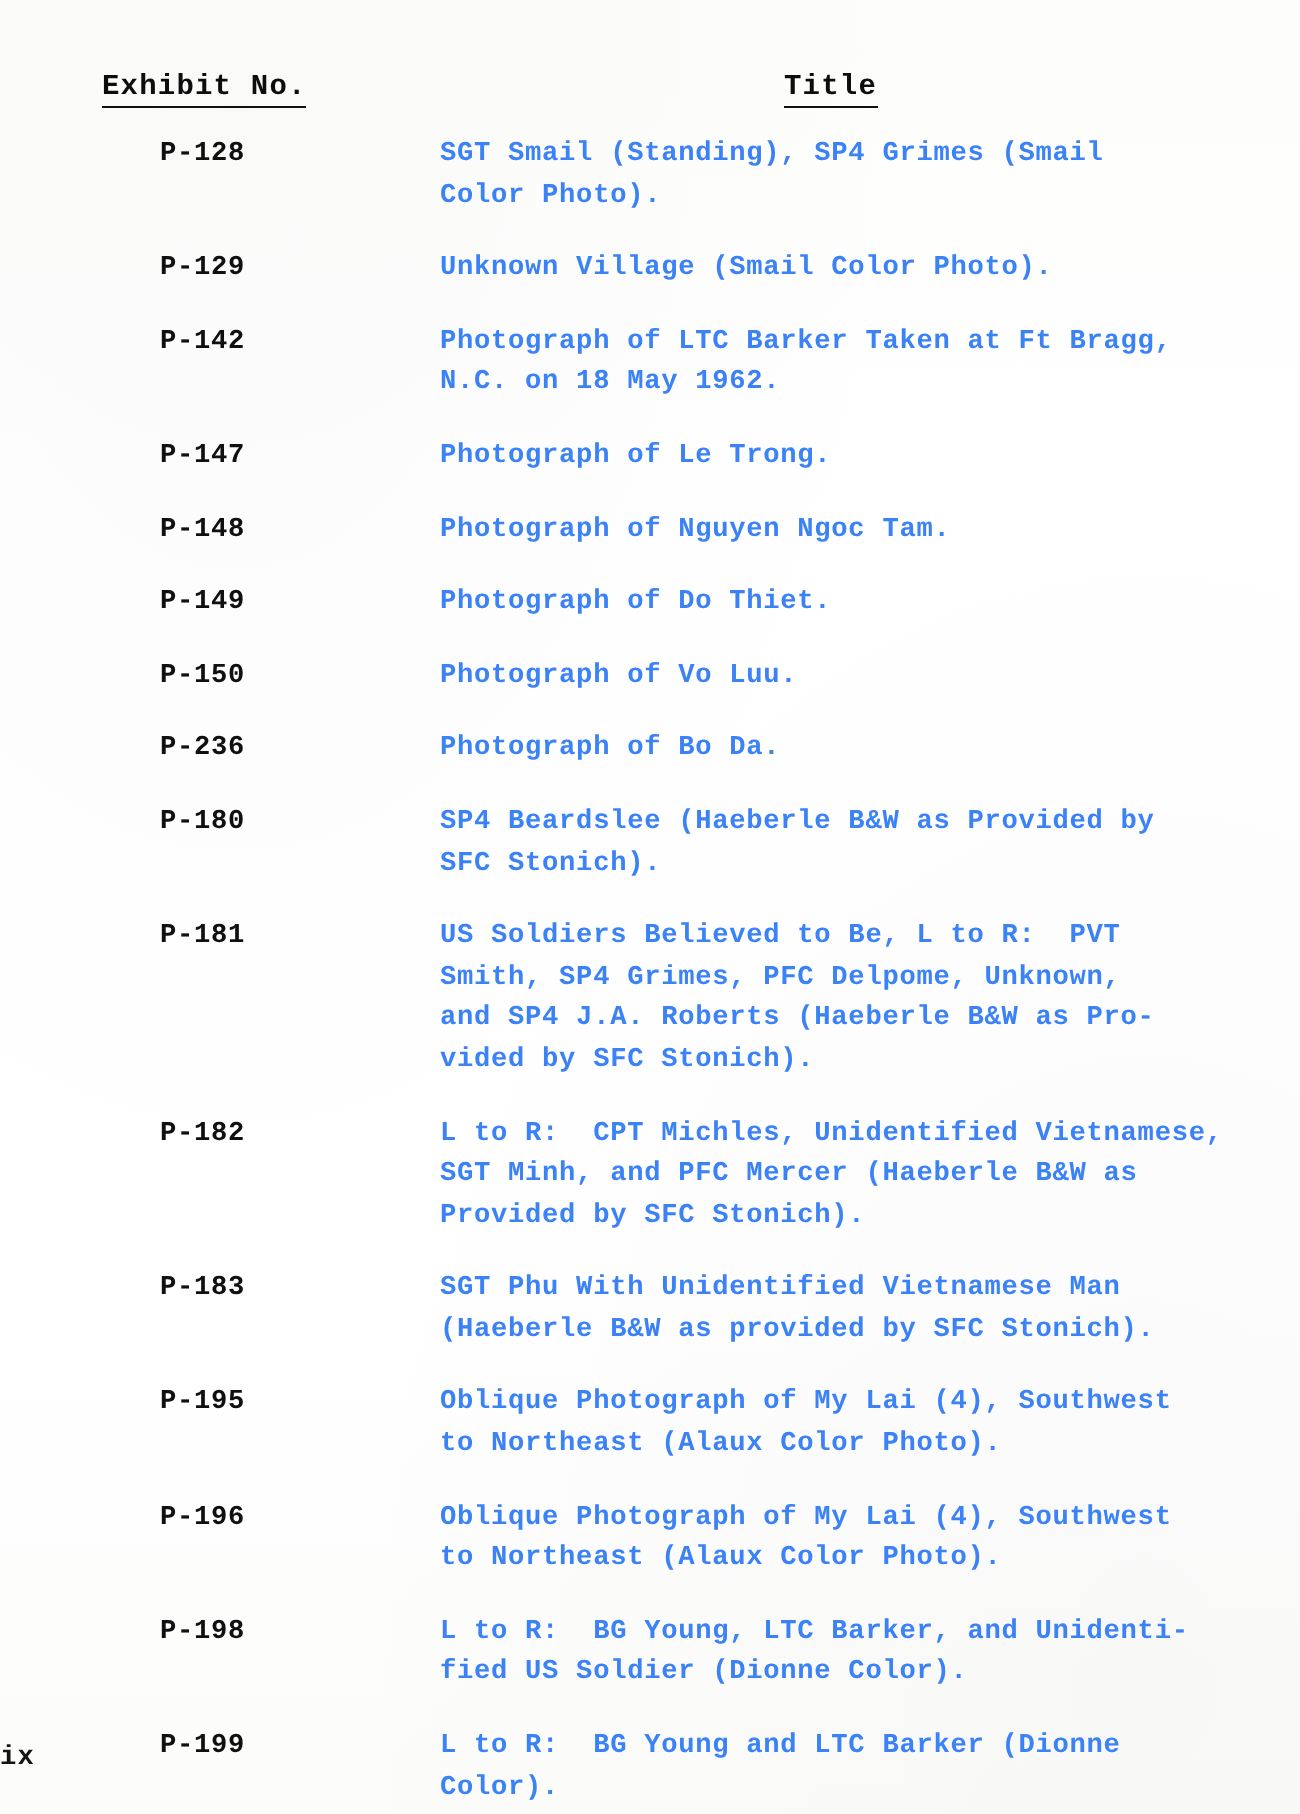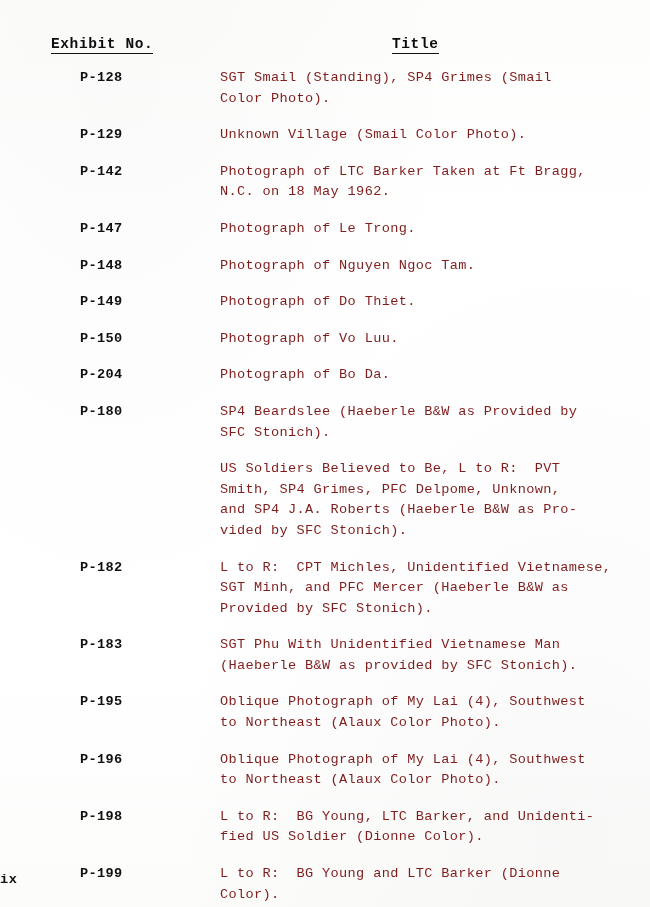--- a/index.html
+++ b/index.html
@@ -80,22 +80,22 @@
     font-weight: 700;
     color: #101010;
     white-space: pre;
     line-height: 20.6px;
   }
   .entry-title {
     margin-left: 220px;
     width: 420px;
     font-size: 13.6px;
     letter-spacing: 0.35px;
-    font-weight: 400;
-    color: #7f1d1d;
+    font-weight: 700;
+    color: #3b82f6;
     line-height: 20.6px;
     white-space: pre-wrap;
   }
 
   
   .folio {
     position: absolute;
     left: 0;
     top: 872px;
     width: 650px;
@@ -143,29 +143,30 @@
       </div>
       <div class="entry">
         <div class="entry-no">P-149</div>
         <div class="entry-title">Photograph of Do Thiet.</div>
       </div>
       <div class="entry">
         <div class="entry-no">P-150</div>
         <div class="entry-title">Photograph of Vo Luu.</div>
       </div>
       <div class="entry">
-        <div class="entry-no">P-204</div>
+        <div class="entry-no">P-236</div>
         <div class="entry-title">Photograph of Bo Da.</div>
       </div>
       <div class="entry">
         <div class="entry-no">P-180</div>
         <div class="entry-title">SP4 Beardslee (Haeberle B&amp;W as Provided by
 SFC Stonich).</div>
       </div>
       <div class="entry">
+        <div class="entry-no">P-181</div>
         <div class="entry-title">US Soldiers Believed to Be, L to R:  PVT
 Smith, SP4 Grimes, PFC Delpome, Unknown,
 and SP4 J.A. Roberts (Haeberle B&amp;W as Pro-
 vided by SFC Stonich).</div>
       </div>
       <div class="entry">
         <div class="entry-no">P-182</div>
         <div class="entry-title">L to R:  CPT Michles, Unidentified Vietnamese,
 SGT Minh, and PFC Mercer (Haeberle B&amp;W as
 Provided by SFC Stonich).</div>

